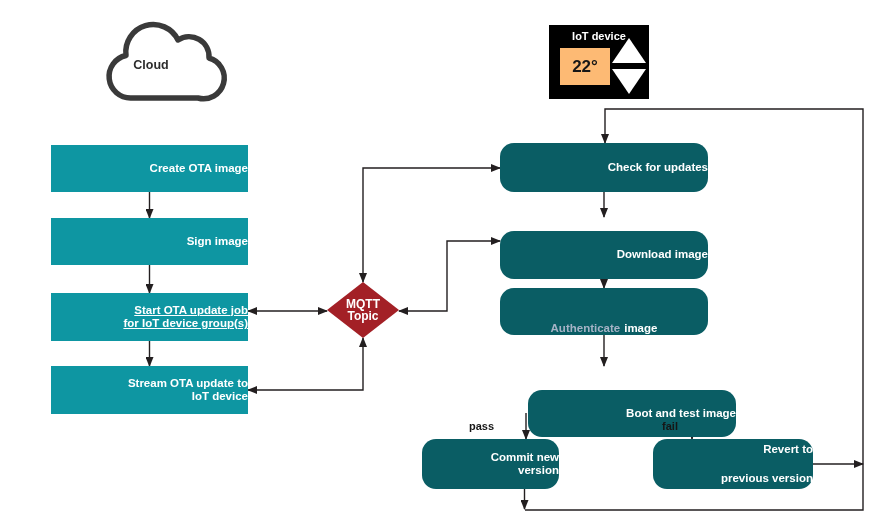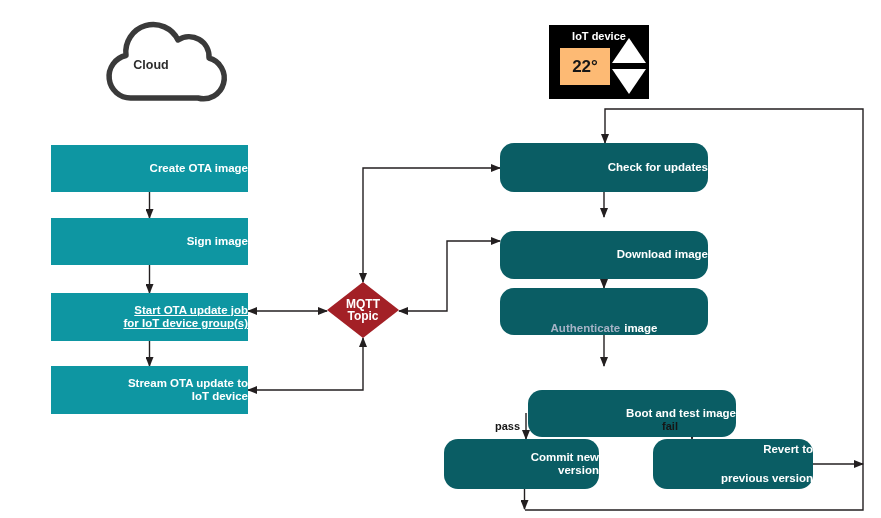--- a/index.html
+++ b/index.html
@@ -120,25 +120,25 @@
   <div class="flow-box device-fill" style="left:500px;top:231px;width:208px;height:48px;">
     <span>Download image</span>
   </div>
   <div class="flow-box device-fill" style="left:500px;top:288px;width:208px;height:47px;flex-direction:row;">
     <span class="auth-word">Authenticate</span>
     <span>image</span>
   </div>
   <div class="flow-box device-fill" style="left:528px;top:366px;width:208px;height:47px;margin-top:24px;">
     <span>Boot and test image</span>
   </div>
-  <div class="flow-box device-fill" style="left:444px;top:439px;width:155px;height:50px;">
+  <div class="flow-box device-fill" style="left:422px;top:439px;width:137px;height:50px;">
     <span>Commit new</span>
     <span>version</span>
   </div>
   <div class="flow-box device-fill" style="left:653px;top:439px;width:160px;height:50px;gap:15px;">
     <span>Revert to</span>
     <span>previous version</span>
   </div>
 
-  <div class="branch-label" style="left:470px;top:420px;width:50px;">pass</div>
+  <div class="branch-label" style="left:444px;top:420px;width:50px;">pass</div>
   <div class="branch-label" style="left:645px;top:420px;width:33px;">fail</div>
 
 </div>
 
 </body></html>

